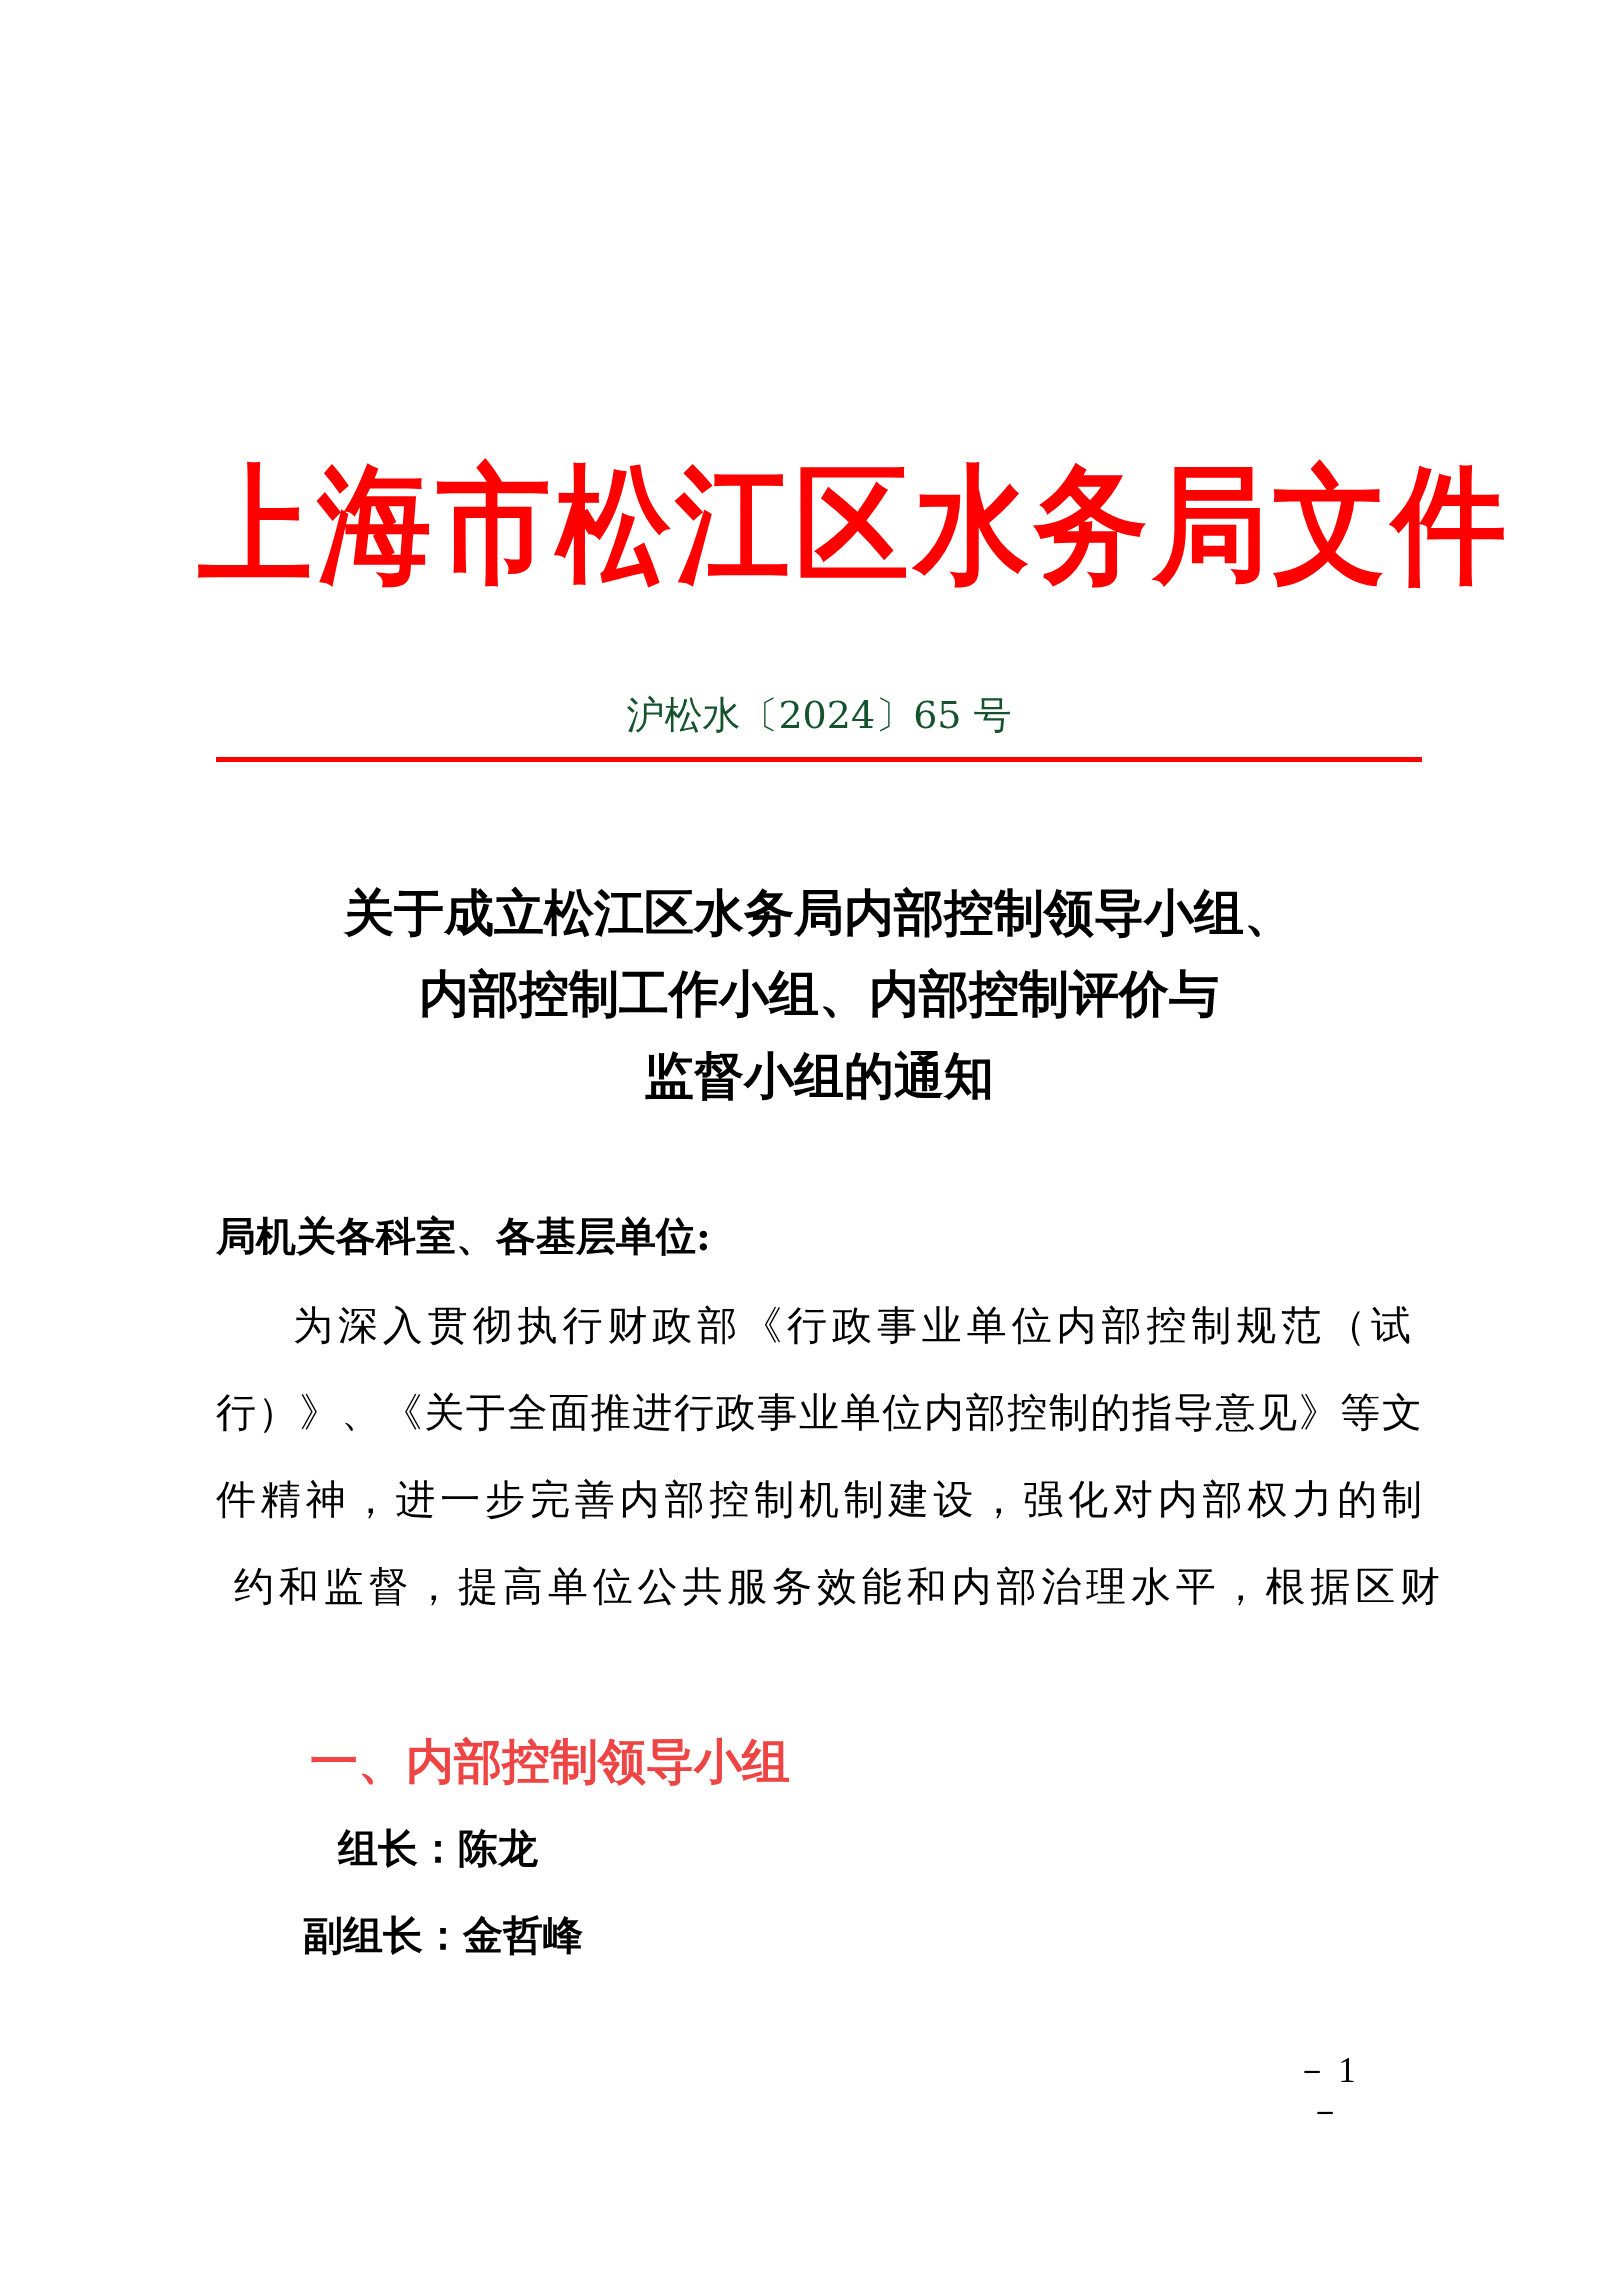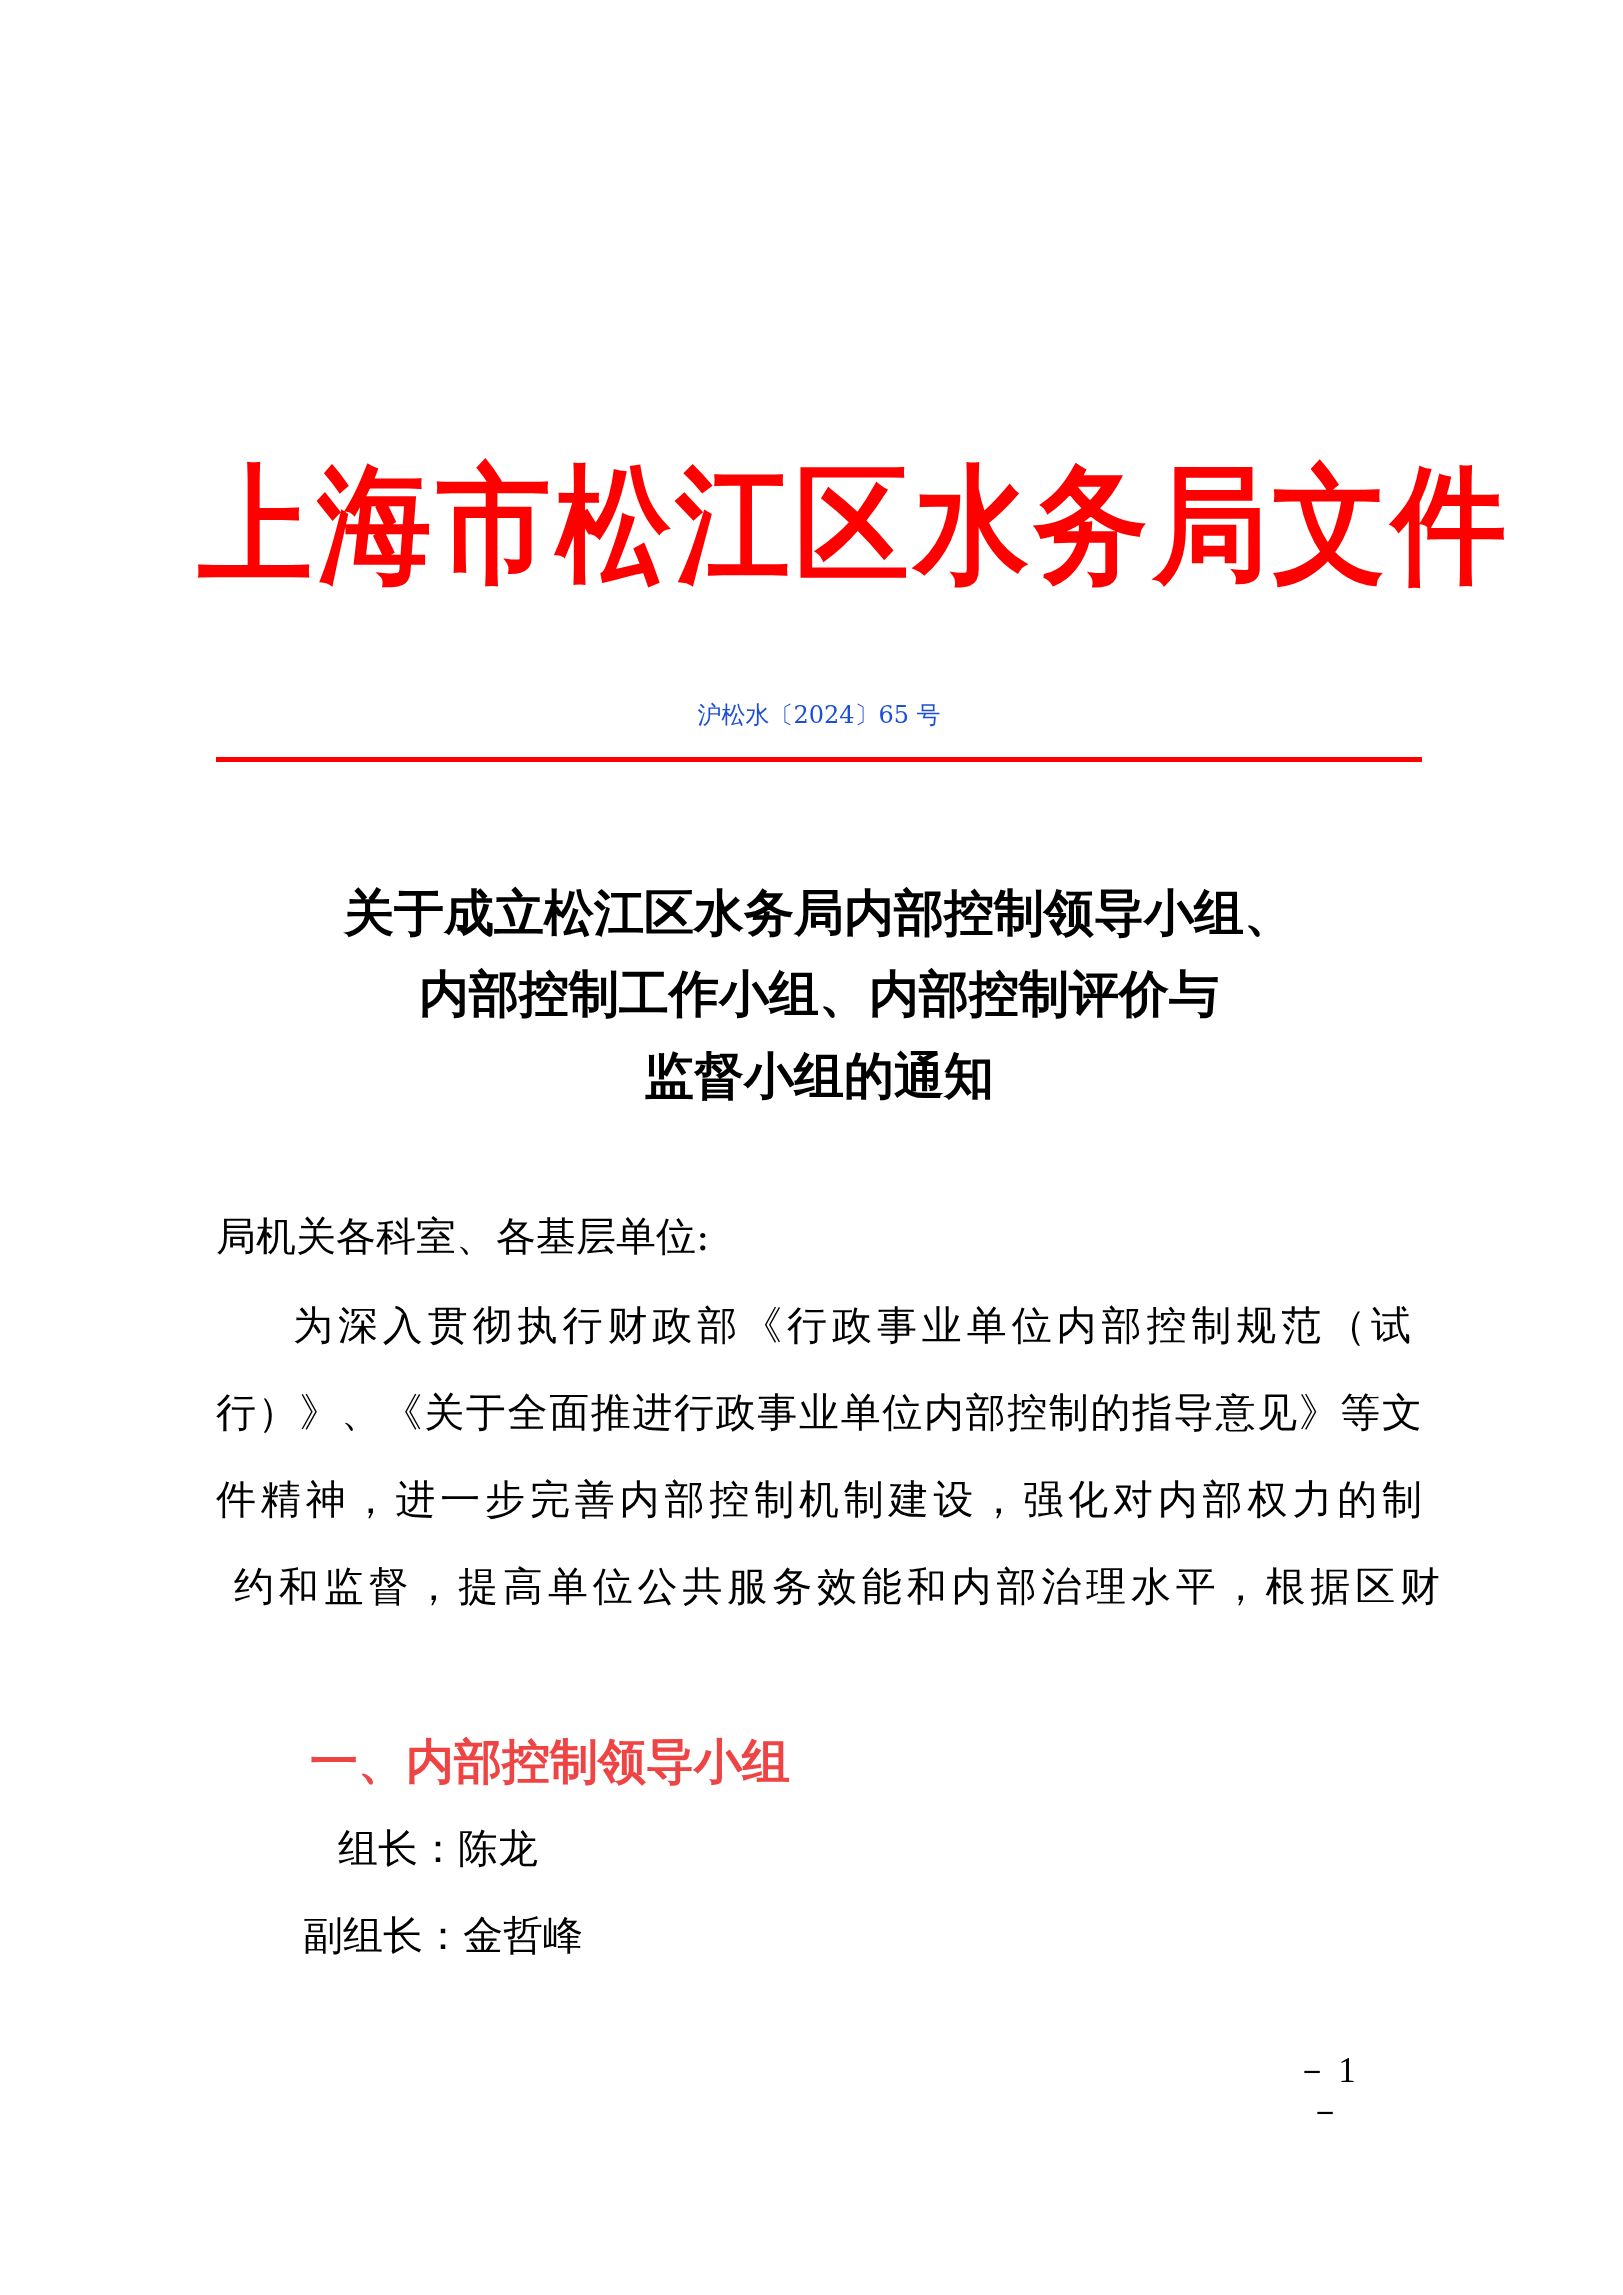--- a/index.html
+++ b/index.html
@@ -8,38 +8,38 @@
 
     .red-header {
       position: absolute; left: 198px; top: 456px; width: 1226px; height: 123px;
       color: #ff0000; font-family: "DejaVu Serif", "Liberation Serif", serif;
       font-size: 114px; line-height: 123px; font-weight: bold;
       text-align: center; letter-spacing: 5.4px; white-space: nowrap;
       transform: scaleY(1.12); transform-origin: center top;
     }
     .doc-number {
       position: absolute; left: 216px; top: 688px; width: 1206px; height: 54px;
-      font-family: "DejaVu Serif", "Liberation Serif", serif; font-size: 24px; line-height: 54px;
-      color: #1d4ed8; text-align: center; white-space: nowrap;
+      font-family: "DejaVu Serif", "Liberation Serif", serif; font-size: 38px; line-height: 54px;
+      color: #14532d; text-align: center; white-space: nowrap;
     }
     .red-rule {
       position: absolute; left: 216px; top: 757px; width: 1206px; height: 5.4px; background: #ff0000;
     }
     .heading {
       position: absolute; left: 216px; width: 1206px; text-align: center;
       font-family: Liberation Sans, sans-serif; font-weight: bold;
       font-size: 50px; line-height: 68px; color: #000; white-space: nowrap;
     }
     .body-line {
       position: absolute; left: 216px; width: 1206px;
       font-family: "DejaVu Serif", "Liberation Serif", serif;
       font-size: 40px; line-height: 54px; color: #000; white-space: nowrap;
       text-align: justify; text-align-last: justify;
     }
-    .body-line.nojust { text-align: left; text-align-last: left; }
+    .body-line.nojust { text-align: left; text-align-last: left; font-weight: bold; }
     .body-line.indent { left: 293px; width: 1118px; }
     .section-heading {
       position: absolute; left: 310px;
       font-family: "DejaVu Sans", "Liberation Sans", sans-serif; font-weight: bold;
       font-size: 48px; line-height: 54px; color: #ef4444; white-space: nowrap;
     }
     .page-number {
       position: absolute; left: 1274px; top: 2050px; width: 102px; text-align: center;
       font-family: "Liberation Serif", "DejaVu Serif", serif; font-size: 35px; line-height: 41px; color: #000;
     }

